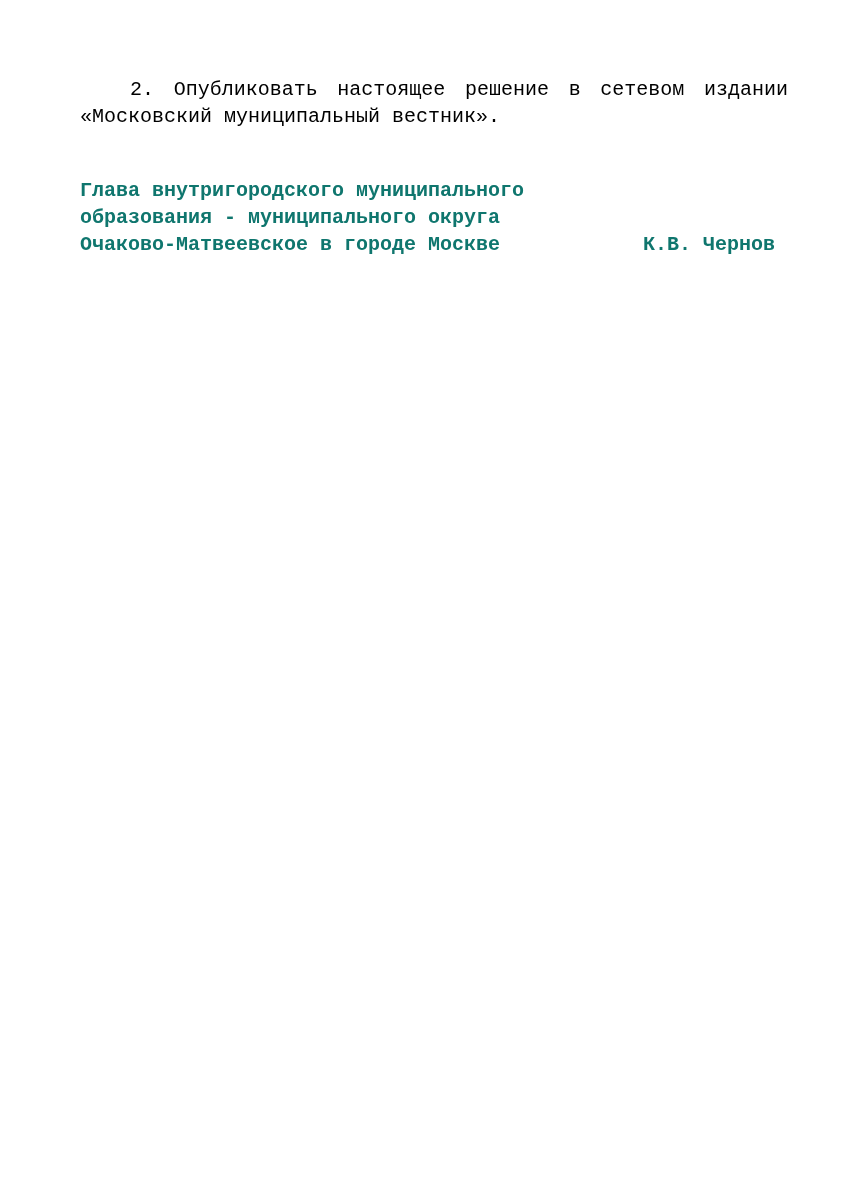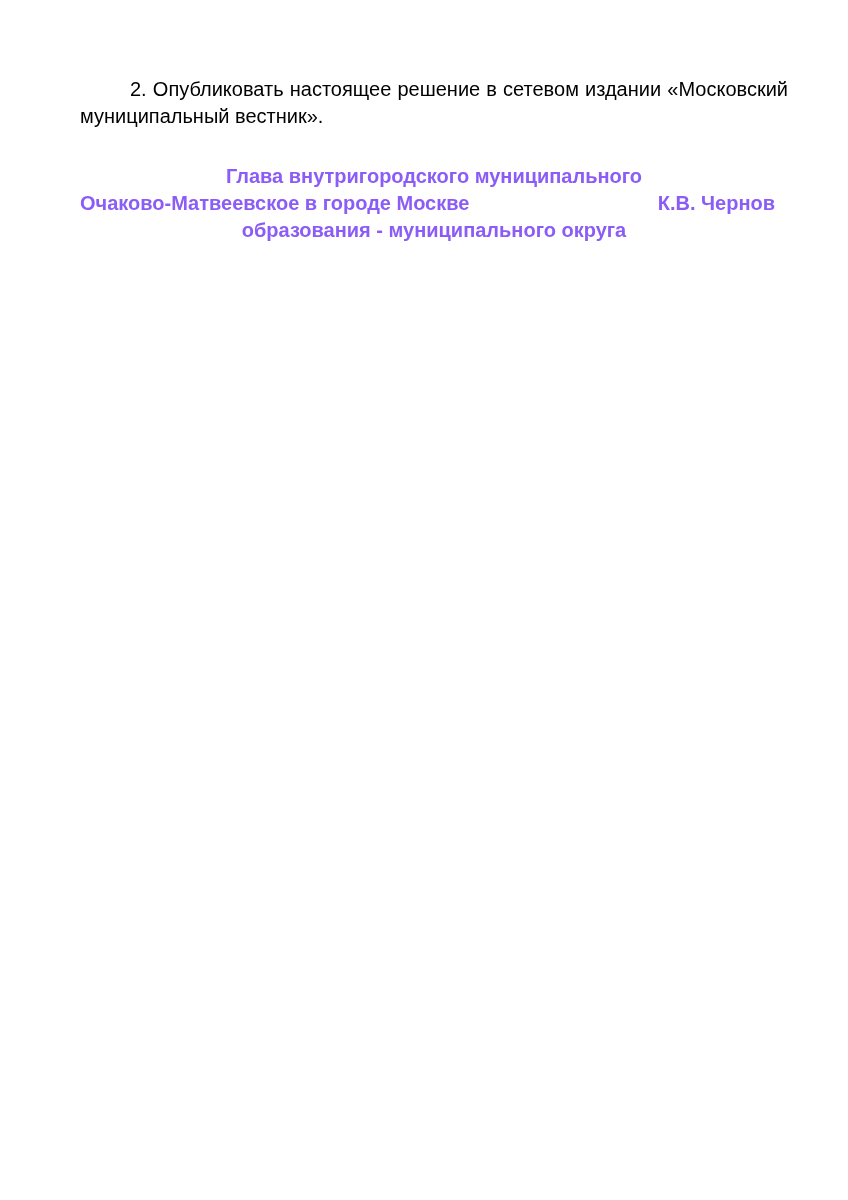--- a/index.html
+++ b/index.html
@@ -6,41 +6,40 @@
     margin: 0;
     padding: 0;
     background: #ffffff;
   }
   .page {
     position: relative;
     width: 848px;
     height: 1200px;
     background: #ffffff;
     overflow: hidden;
-    font-family: Liberation Sans, sans-serif;
+    font-family: Liberation Mono, monospace;
     color: #000000;
   }
   .content {
     padding: 76px 60px 0 80px; 
   }
   .para {
     margin: 0;
     font-size: 20px;
     line-height: 27px;
     text-align: justify;
     text-indent: 50px;
     color: #000000;
   }
   .signature {
-    margin-top: 33px;
+    margin-top: 47px;
     font-size: 20px;
     line-height: 27px;
     font-weight: bold;
-    color: #8b5cf6;
-    text-align: center;
+    color: #0f766e;
   }
   .sig-line {
     white-space: nowrap;
   }
   .sig-row {
     display: flex;
     align-items: baseline;
   }
   .sig-name {
     margin-left: auto;
@@ -52,21 +51,21 @@
 <body>
 
 <div class="page">
   <div class="content">
 
     <p class="para">2. Опубликовать настоящее решение в сетевом издании «Московский муниципальный вестник».</p>
 
 
     <div class="signature">
       <div class="sig-line">Глава внутригородского муниципального</div>
+      <div class="sig-line">образования - муниципального округа</div>
       <div class="sig-line sig-row">
         <span>Очаково-Матвеевское в городе Москве</span>
         <span class="sig-name">К.В. Чернов</span>
       </div>
-      <div class="sig-line">образования - муниципального округа</div>
     </div>
 
   </div>
 </div>
 
 </body></html>

